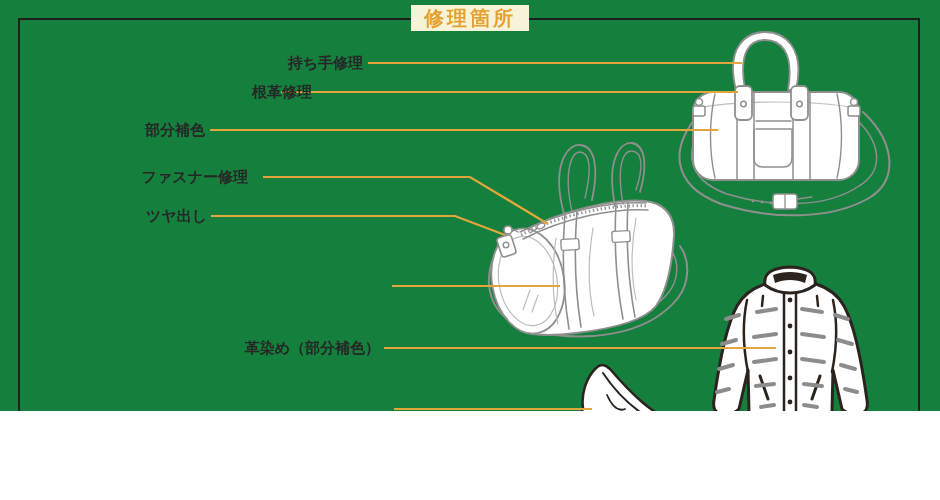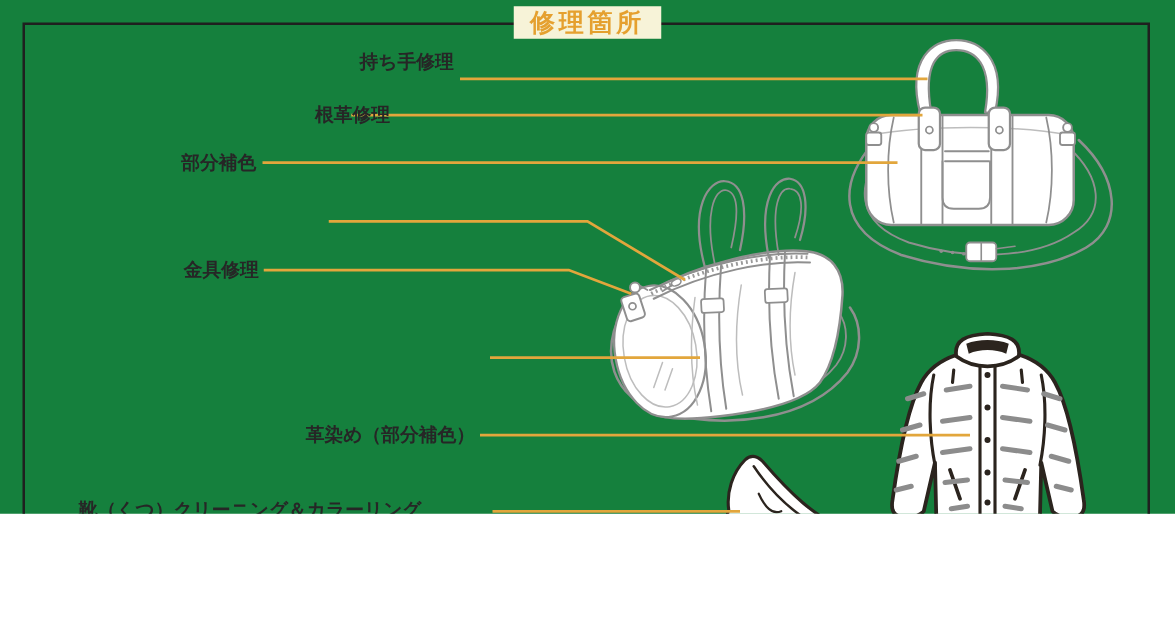--- a/index.html
+++ b/index.html
@@ -129,20 +129,20 @@
       <path d="M281,92 L738,92"></path>
       <path d="M210,130 L718,130"></path>
       <path d="M263,177 L470,177 L548,224"></path>
       <path d="M211,216 L455,216 L505,235"></path>
       <path d="M392,286 L560,286"></path>
       <path d="M384,348 L776,348"></path>
       <path d="M394,409 L592,409"></path>
     </g>
   </svg>
 
-  <div class="label" style="right:577px;top:40px;text-align:right;">持ち手修理</div>
+  <div class="label" style="right:577px;top:54px;text-align:right;">持ち手修理</div>
   <div class="label" style="right:628px;top:83px;">根革修理</div>
   <div class="label" style="right:735px;top:121px;">部分補色</div>
-  <div class="label" style="right:733px;top:207px;">金具修理</div>
+  <div class="label" style="right:692px;top:168px;">ファスナー修理</div>
+  <div class="label" style="right:733px;top:207px;">ツヤ出し</div>
   <div class="label" style="right:560px;top:339px;">革染め（部分補色）</div>
-  <div class="label" style="left:63px;top:399px;">靴（くつ）クリーニング＆カラーリング</div>
 
 </div>
 
 </body></html>

